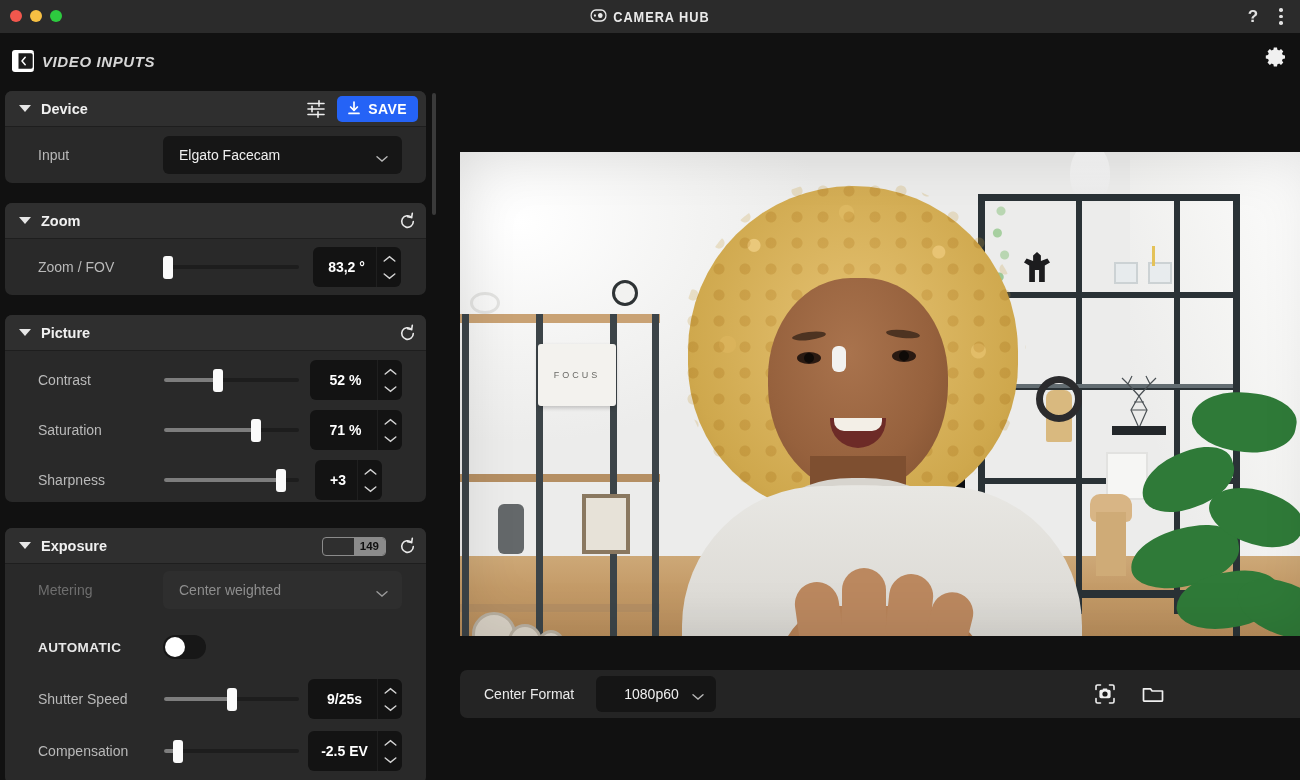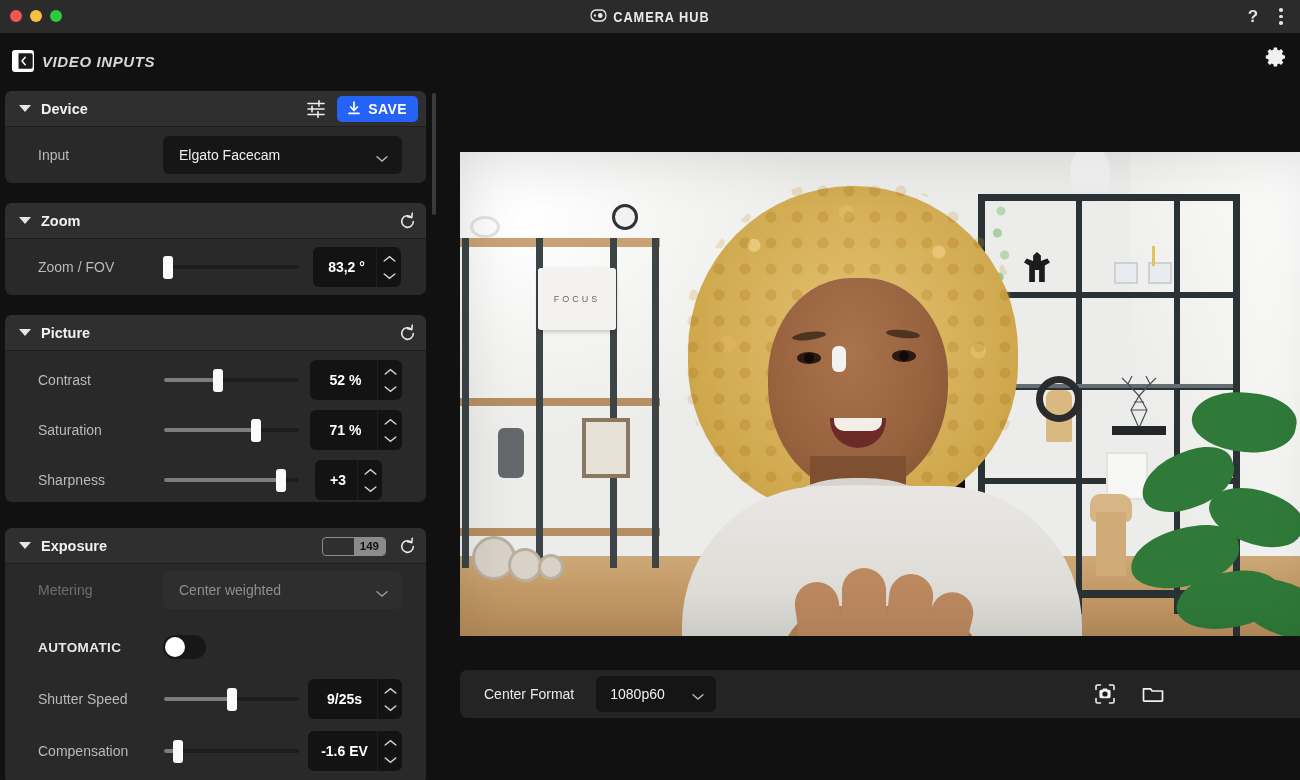--- a/index.html
+++ b/index.html
@@ -179,21 +179,21 @@
   }
   .window-glow {
     position:absolute; right:0; top:0; width: 190px; height: 420px;
     background: linear-gradient(250deg, rgba(255,255,255,.95) 0%, rgba(250,250,248,.55) 45%, rgba(255,255,255,0) 80%);
   }
   .floor {
     position:absolute; left:0; bottom:0; width:100%; height:80px;
     background: linear-gradient(180deg,#cda877 0%, #c49b68 40%, #b98e5c 100%);
   }
   .shelfL {
-    position:absolute; left: 0px; bottom: 0px; width: 200px; height: 398px;
+    position:absolute; left: 0px; bottom: 0px; width: 200px; height: 322px;
   }
   .shelfL .top { position:absolute; left:0; top:0; width:200px; height:9px; background:#c9a274; }
   .shelfL .mid { position:absolute; left:0; top:160px; width:200px; height:8px; background:#b58f63; }
   .shelfL .bot { position:absolute; left:0; top:290px; width:200px; height:8px; background:#b58f63; }
   .post { position:absolute; width:7px; background:#3c4448; }
   .box-focus {
     position:absolute; left:78px; top:30px; width:78px; height:62px; background:#f3f2ee;
     border-radius:3px; box-shadow:0 2px 4px rgba(0,0,0,.2);
     display:flex; align-items:center; justify-content:center;
   }
@@ -295,21 +295,21 @@
   
   .bottombar {
     position: absolute; left: 20px; top: 584px; width: 860px; height: 48px;
     background: #242424; border-radius: 7px; display:flex; align-items:center;
   }
   .vf-label { margin-left: 24px; color: #eaeaea; font-size: 14px; }
   .vf-select {
     margin-left: 22px; width: 120px; height: 36px; background: #151515; border-radius: 6px;
     display: flex; align-items: center; position: relative; cursor: pointer;
   }
-  .vf-select span { margin-left: 14px; color: #f0f0f0; font-size: 14px; }
+  .vf-select span { margin-left: 28px; color: #f0f0f0; font-size: 14px; }
   .vf-select .chev { position: absolute; right: 12px; top: 12px; }
   .bb-icons { position: absolute; right: 0; display: flex; align-items: center; gap: 18px; }
   .bb-icon { width: 30px; height: 30px; display:flex; align-items:center; justify-content:center; cursor:pointer; }
 </style>
 </head>
 <body>
 
 <div id="app">
 
   <div class="titlebar">
@@ -580,21 +580,21 @@
           </div>
 
           <div class="row" style="height:52px;">
             <div class="row-label">Compensation</div>
             <div class="slider" style="top:6px;">
               <div class="track"></div>
               <div class="fill" style="width:10%"></div>
               <div class="knob" style="left:10%"></div>
             </div>
             <div class="numbox" style="left:303px; top:6px; width:94px;">
-              <span class="nval">-1.6 EV</span>
+              <span class="nval">-2.5 EV</span>
               <span class="stepper">
                 <div><svg width="13" height="8" viewBox="0 0 13 8" fill="none" stroke="#d3d3d3" stroke-width="1.5" stroke-linecap="round">
                       <path d="M1.2 6 L6.5 1.6 L11.8 6"></path>
                     </svg></div>
                 <div><svg width="13" height="8" viewBox="0 0 13 8" fill="none" stroke="#d3d3d3" stroke-width="1.5" stroke-linecap="round">
                       <path d="M1.2 2 L6.5 6.4 L11.8 2"></path>
                     </svg></div>
               </span>
             </div>
           </div>

